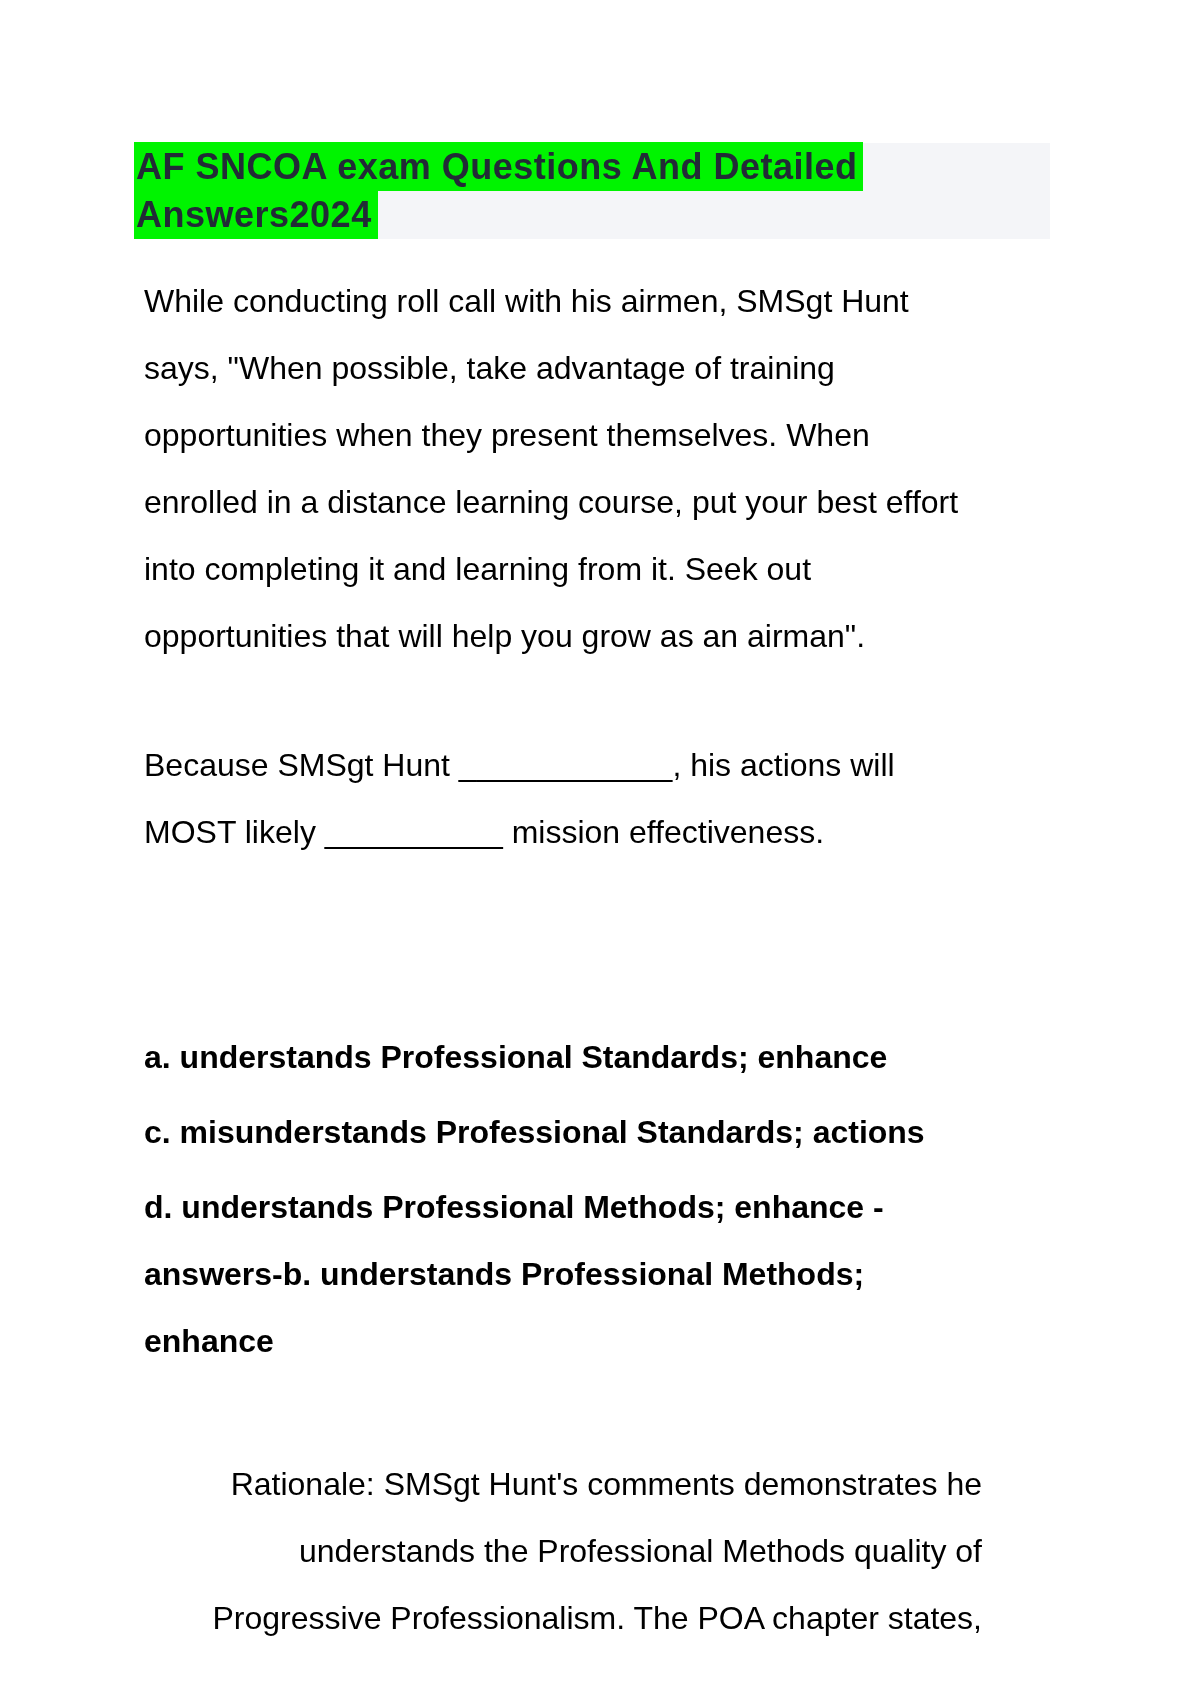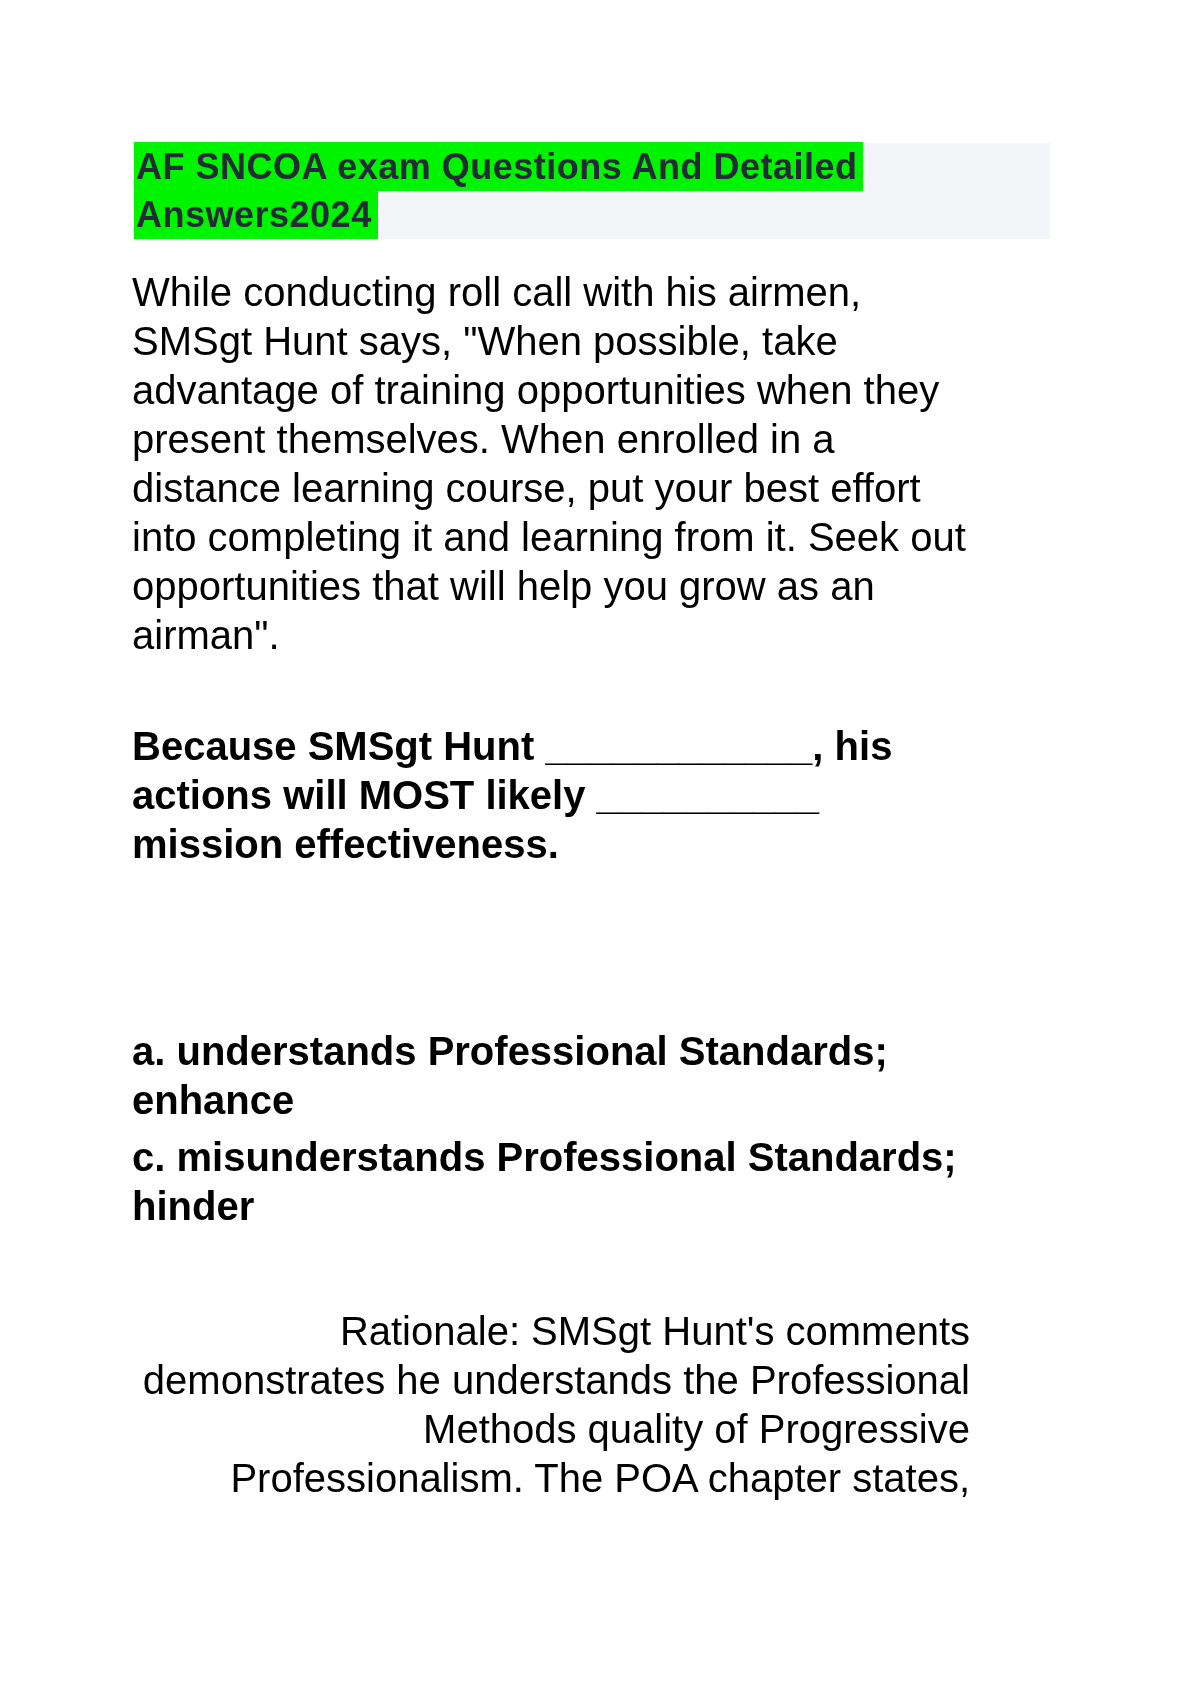--- a/index.html
+++ b/index.html
@@ -38,29 +38,29 @@
     letter-spacing: 0.5px;
   }
   .title-highlight {
     background: var(--hl);
     padding: 4px 6px 4px 2px;
     -webkit-box-decoration-break: clone;
     box-decoration-break: clone;
   }
   .body-col {
     position: absolute;
-    left: 132px;
+    left: 144px;
     top: 268px;
     width: 838px;
     color: var(--body-ink);
-    font-size: 40px;
-    line-height: 49px;
+    font-size: 32px;
+    line-height: 67px;
   }
   .para { margin: 0; }
-  .stem { margin-top: 62px; font-weight: bold; }
+  .stem { margin-top: 62px; }
   .options { margin-top: 158px; font-weight: bold; }
   .option { margin-top: 8px; }
   .option:first-child { margin-top: 0; }
   .rationale { margin-top: 76px; text-align: right; }
 </style>
 </head>
 <body>
 
 <div class="page">
 
@@ -69,20 +69,21 @@
   </div>
 
   <div class="body-col">
 
     <p class="para scenario">While conducting roll call with his airmen, SMSgt Hunt says, "When possible, take advantage of training opportunities when they present themselves. When enrolled in a distance learning course, put your best effort into completing it and learning from it. Seek out opportunities that will help you grow as an airman".</p>
 
     <p class="para stem">Because SMSgt Hunt ____________, his actions will MOST likely __________ mission effectiveness.</p>
 
     <div class="options">
       <p class="para option">a. understands Professional Standards; enhance</p>
-      <p class="para option">c. misunderstands Professional Standards; hinder</p>
+      <p class="para option">c. misunderstands Professional Standards; actions</p>
+      <p class="para option">d. understands Professional Methods; enhance - answers-b. understands Professional Methods; enhance</p>
     </div>
 
     <p class="para rationale">Rationale: SMSgt Hunt's comments demonstrates he understands the Professional Methods quality of Progressive Professionalism. The POA chapter states,</p>
 
   </div>
 
 </div>
 
 </body></html>

